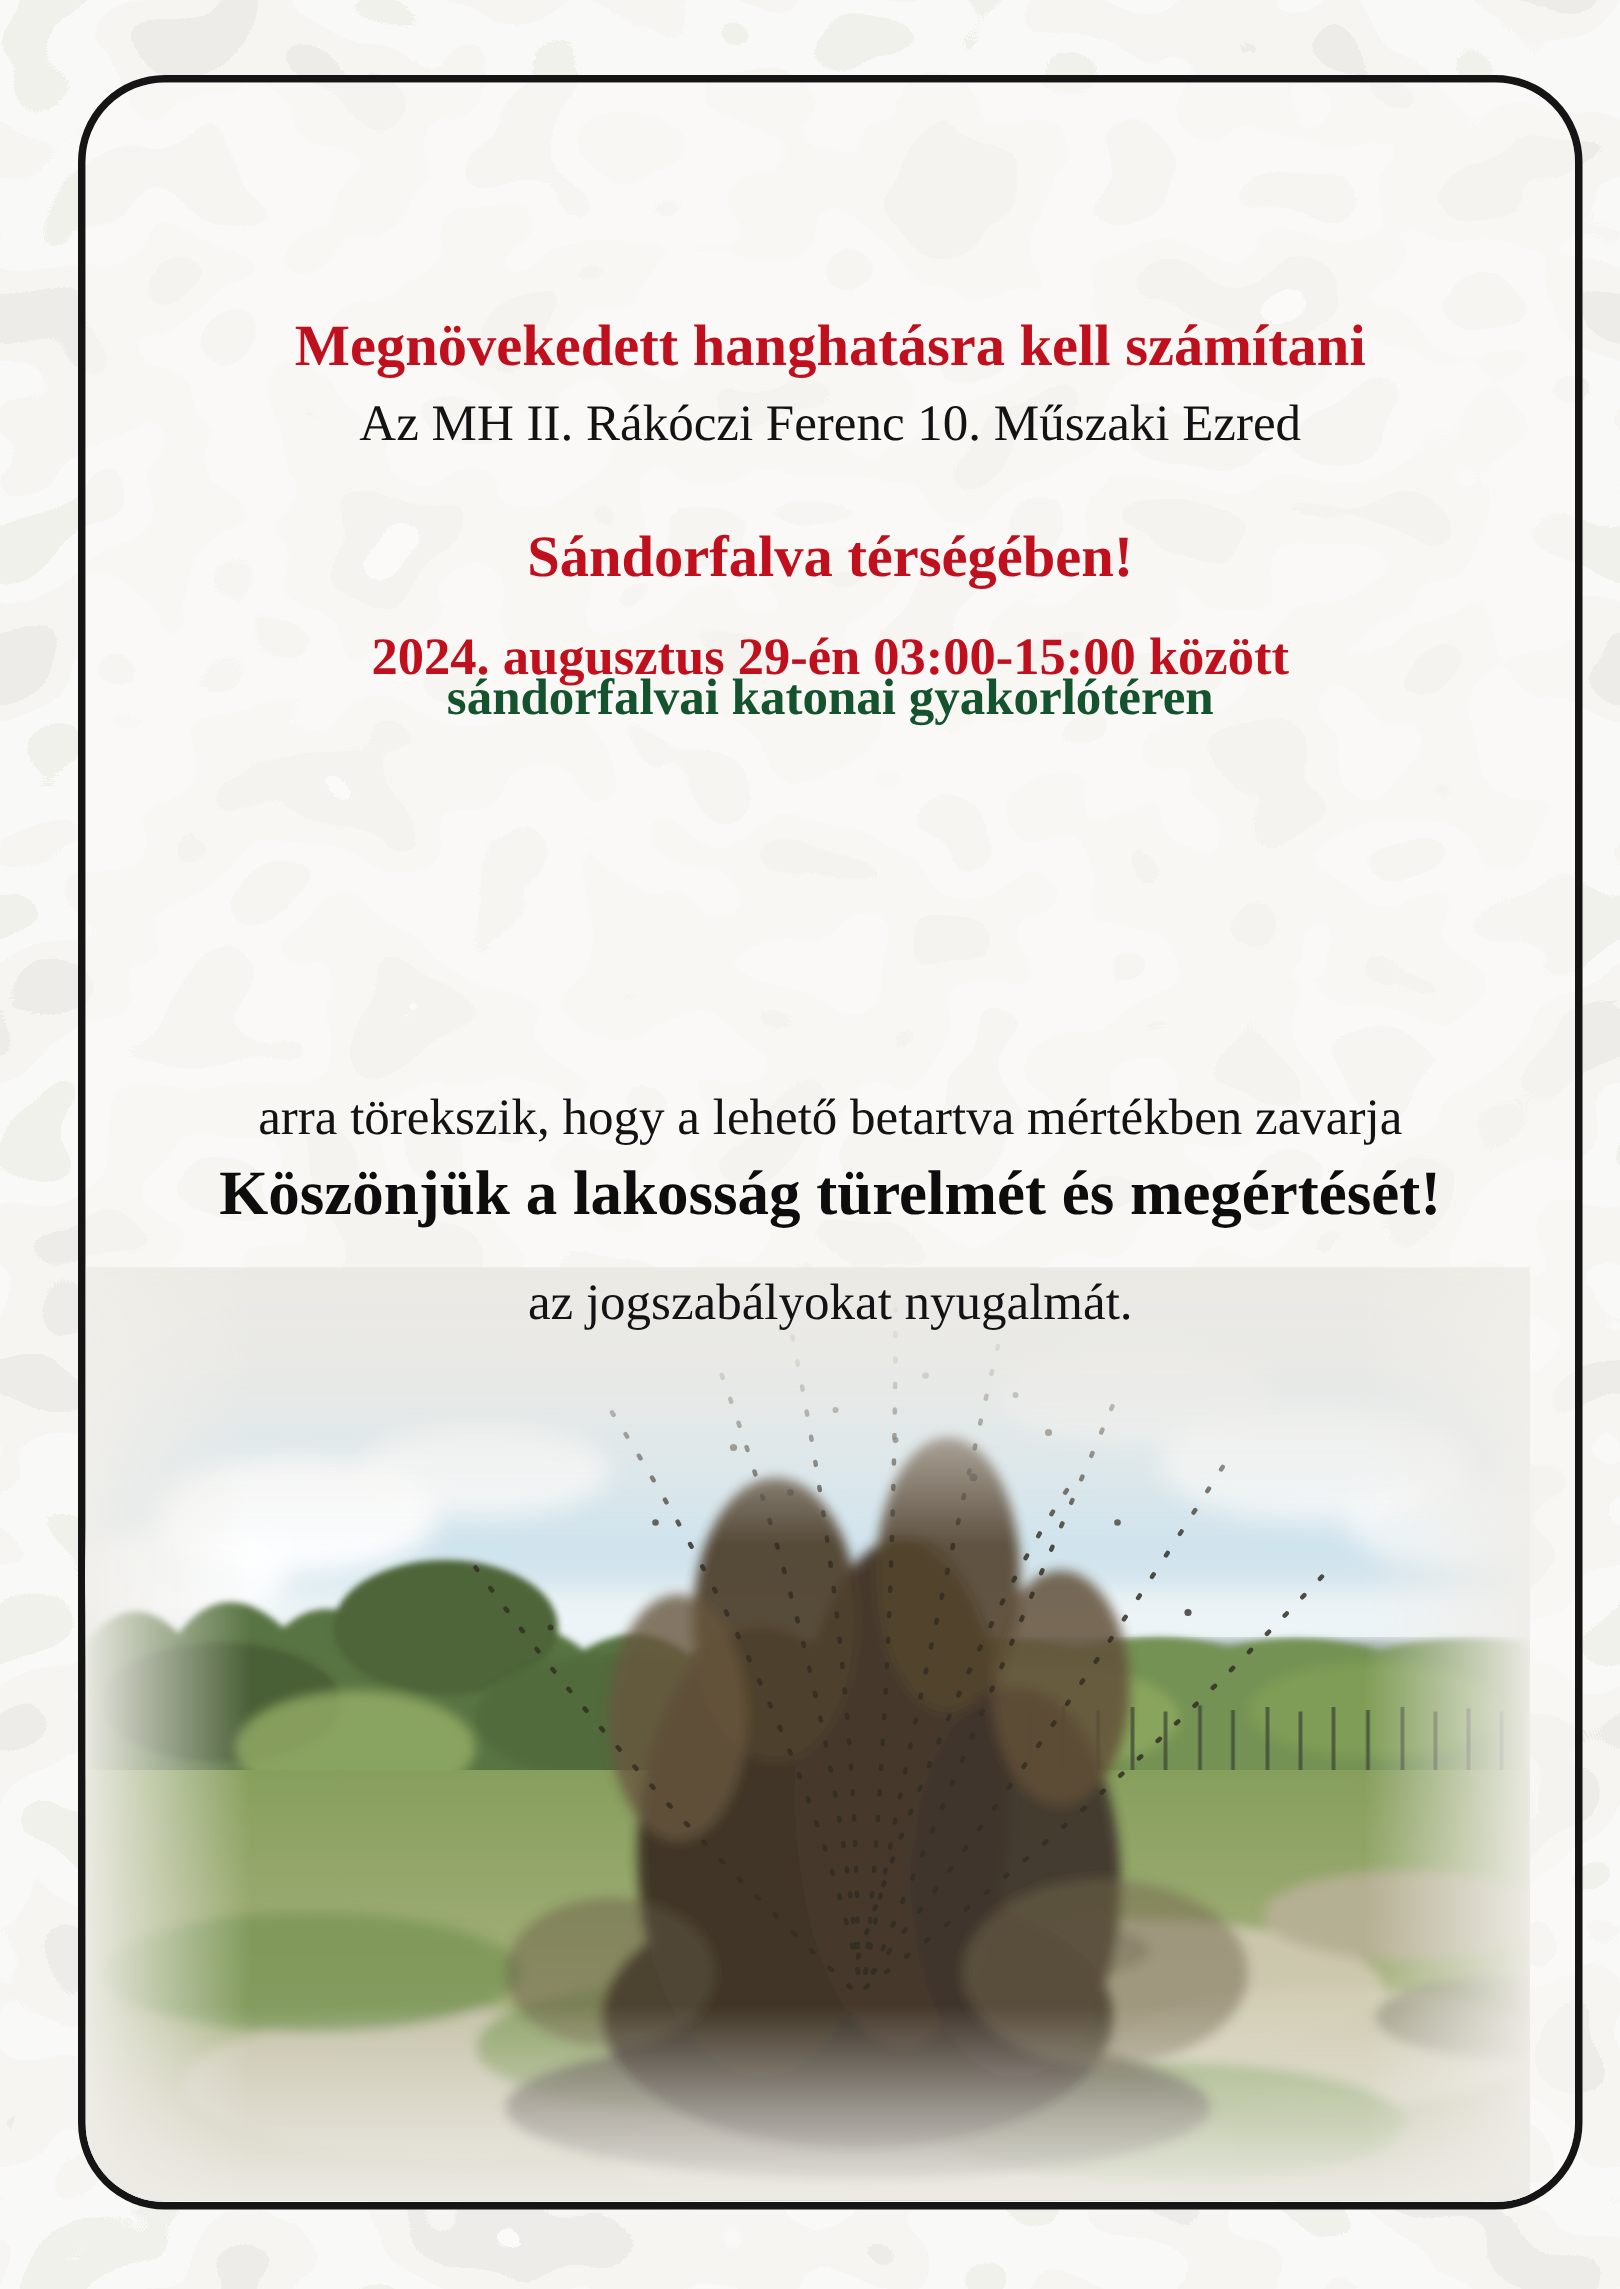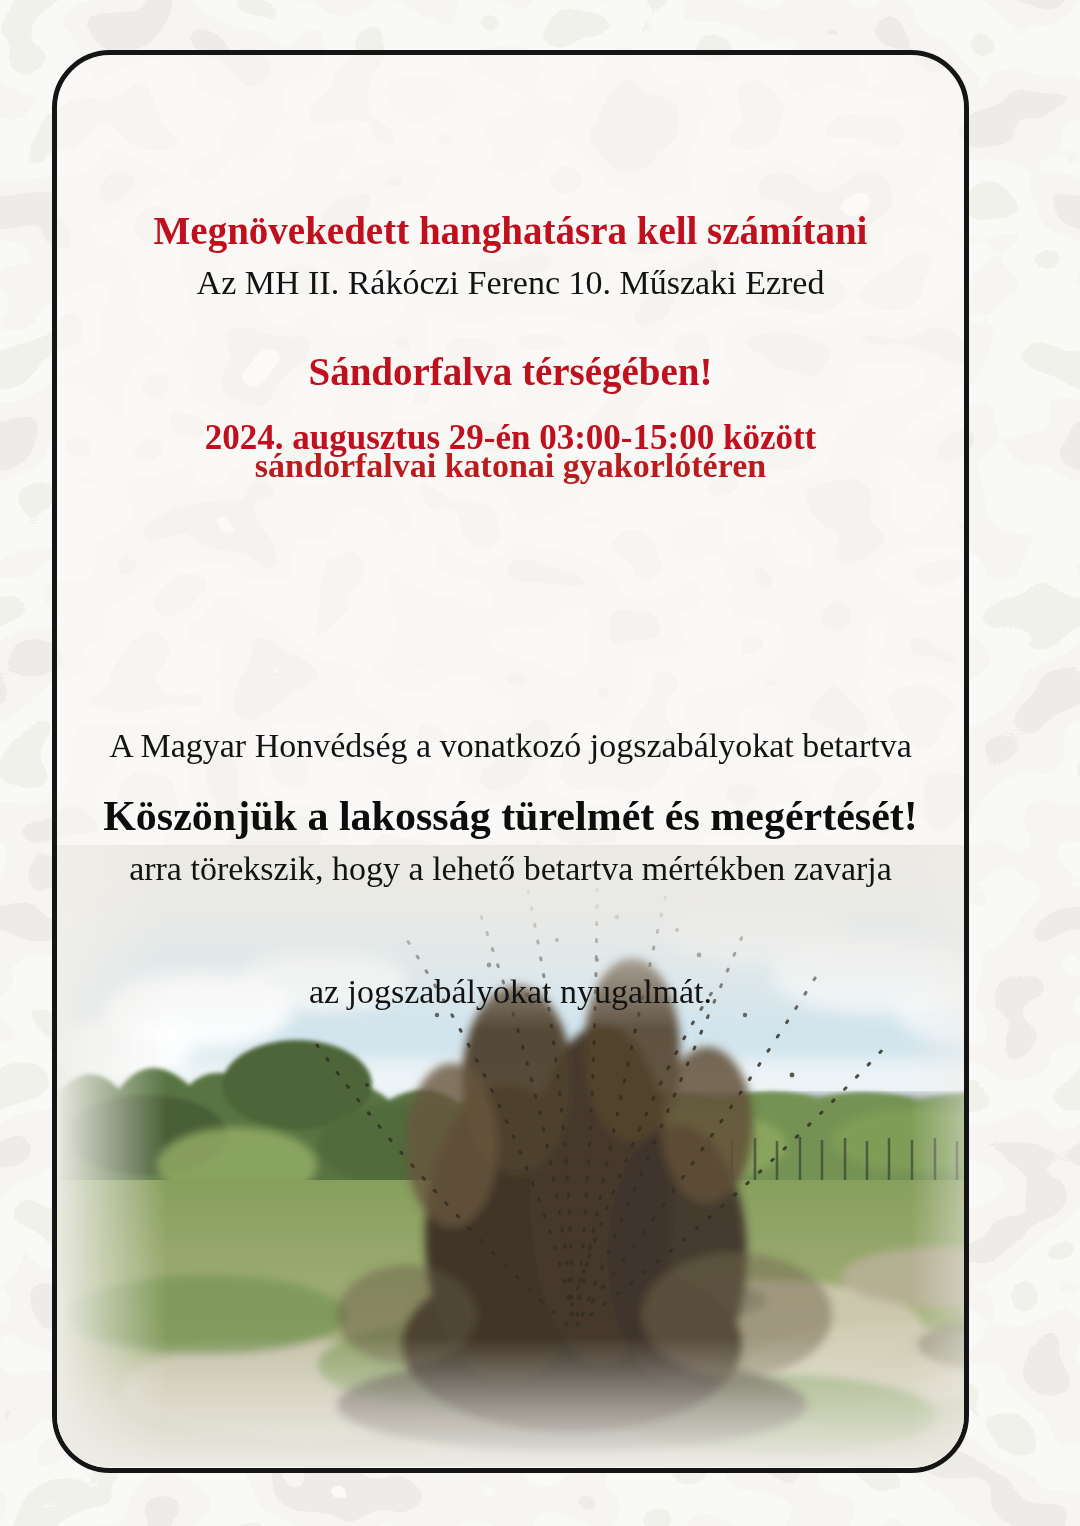--- a/index.html
+++ b/index.html
@@ -5,38 +5,38 @@
   html,body{margin:0;padding:0;}
   body{
     width:1080px;height:1526px;position:relative;overflow:hidden;
     background:#ebe9e5;
     font-family:"Liberation Serif","DejaVu Serif",serif;
   }
   
   #camo-bg{position:absolute;left:0;top:0;width:1080px;height:1526px;}
   
   #frame{
-    position:absolute;left:52px;top:50px;width:917px;height:1423px;
+    position:absolute;left:52px;top:50px;width:1003px;height:1423px;
     box-sizing:border-box;border:5px solid #151515;border-radius:58px;
     overflow:hidden;
   }
   #frame-wash{
     position:absolute;left:0;top:0;right:0;bottom:0;
     background:rgba(251,250,247,0.5);
   }
   
   .txt{position:absolute;left:0;width:100%;text-align:center;white-space:pre;}
   .line{display:block;}
   #title{top:58px;font-size:39px;line-height:47px;font-weight:bold;color:#c00f1d;}
   #unit{top:208px;font-size:34px;line-height:40px;color:#131313;}
   #dates{top:280px;font-size:35px;line-height:41px;font-weight:bold;color:#c00f1d;}
-  #location{top:391px;font-size:34px;line-height:40px;font-weight:bold;color:#b91c1c;}
+  #location{top:391px;font-size:34px;line-height:40px;font-weight:bold;color:#14532d;}
   #body-text{top:458px;font-size:34px;line-height:41px;color:#131313;}
   #para{top:588px;font-size:34px;line-height:41px;color:#131313;}
-  #thanks{top:736px;font-size:42px;line-height:50px;font-weight:bold;color:#0d0d0d;}
+  #thanks{top:716px;font-size:42px;line-height:50px;font-weight:bold;color:#0d0d0d;}
   
   #photo{
     position:absolute;left:0;top:790px;width:963px;height:622px;
   }
   #photo svg{display:block;}
   .fade{position:absolute;pointer-events:none;}
   #fade-top{left:0;top:0;width:100%;height:185px;
     background:linear-gradient(180deg,#ebe9e4 0%,rgba(235,233,228,0.88) 35%,rgba(235,233,228,0) 100%);}
   #fade-left{left:0;top:0;width:110px;height:100%;
     background:linear-gradient(90deg,rgba(240,238,233,0.95) 0%,rgba(240,238,233,0) 100%);}
@@ -201,19 +201,18 @@
   <div class="txt" id="unit">Az MH II. Rákóczi Ferenc 10. Műszaki Ezred</div>
 
   <div class="txt" id="dates">
     <span class="line">2024. augusztus 29-én 03:00-15:00 között</span>
   </div>
 
   <div class="txt" id="location">sándorfalvai katonai gyakorlótéren</div>
 
 
   <div class="txt" id="para">
-    <span class="line">A Magyar Honvédség a vonatkozó jogszabályokat betartva</span>
     <span class="line">arra törekszik, hogy a lehető betartva mértékben zavarja</span>
     <span class="line">az jogszabályokat nyugalmát.</span>
   </div>
 
   <div class="txt" id="thanks">Köszönjük a lakosság türelmét és megértését!</div>
 </div>
 
 </body></html>

